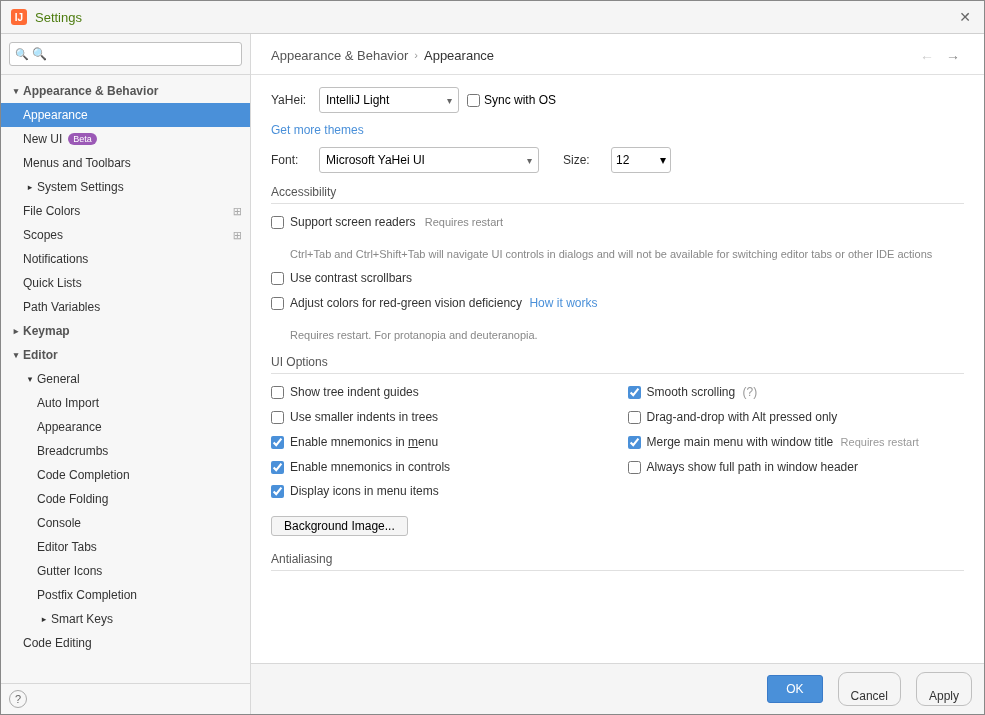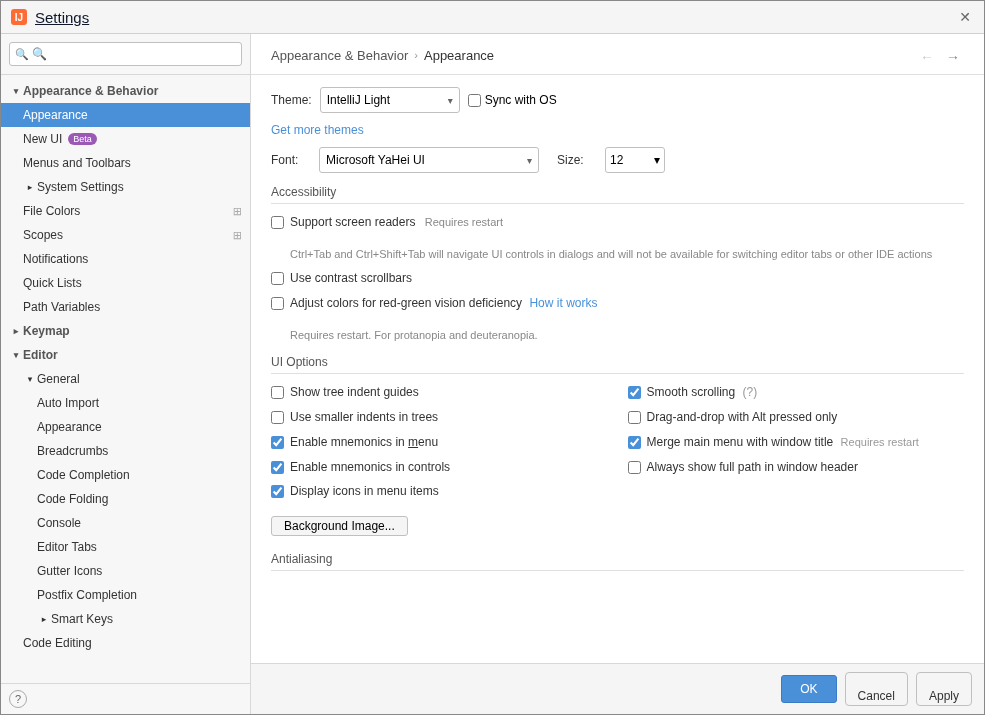--- a/index.html
+++ b/index.html
@@ -39,23 +39,22 @@
       border-radius: 3px;
       font-size: 10px;
       display: flex;
       align-items: center;
       justify-content: center;
       color: white;
       font-weight: bold;
     }
 
     .title-text {
-      font-size: 15px;
-      color: #0f172a;
-      text-decoration: underline;
+      font-size: 13px;
+      color: #4d7c0f;
     }
 
     .close-btn {
       width: 18px;
       height: 18px;
       display: flex;
       align-items: center;
       justify-content: center;
       cursor: pointer;
       color: #666;
@@ -360,25 +359,26 @@
       padding: 4px 18px;
       font-size: 12px;
       cursor: pointer;
       height: 28px;
     }
 
     .btn-secondary {
       background: #f5f5f5;
       color: #333;
       border: 1px solid #c0c0c0;
-      border-radius: 4px;
+      border-radius: 9px;
       padding: 16px 12px;
       font-size: 12px;
       cursor: pointer;
       height: 28px;
+      margin-left: 7px;
     }
 
     .checkbox-blue {
       accent-color: #4a90d9;
     }
 
     .requires-restart {
       color: #999;
       font-size: 11px;
       margin-left: 4px;
@@ -566,42 +566,42 @@
         </div>
         <div class="nav-buttons">
           <button class="nav-btn disabled">←</button>
           <button class="nav-btn">→</button>
         </div>
       </div>
 
       <div class="panel-body">
 
         <div class="setting-row">
-          <span class="setting-label">Theme:</span>
+          <span class="setting-label">YaHei:</span>
           <div class="dropdown-select">
             <span>IntelliJ Light</span>
             <span class="arrow">▾</span>
           </div>
           <label style="display:flex;align-items:center;gap:4px;">
             <input type="checkbox" style="">
             <span>Sync with OS</span>
           </label>
         </div>
 
         <div style="margin-bottom:10px;margin-left:0">
           <a class="link-text">Get more themes</a>
         </div>
 
         <div class="setting-row">
           <span class="setting-label">Font:</span>
           <div class="dropdown-select" style="min-width:220px">
             <span>Microsoft YaHei UI</span>
             <span class="arrow">▾</span>
           </div>
-          <span class="setting-label" style="margin-left:10px">Size:</span>
+          <span class="setting-label" style="margin-left:16px">Size:</span>
           <div class="size-select">
             <span>12</span>
             <span class="arrow">▾</span>
           </div>
         </div>
 
         <div class="section-title">Accessibility</div>
 
         <div class="checkbox-row">
           <input type="checkbox" style="">

